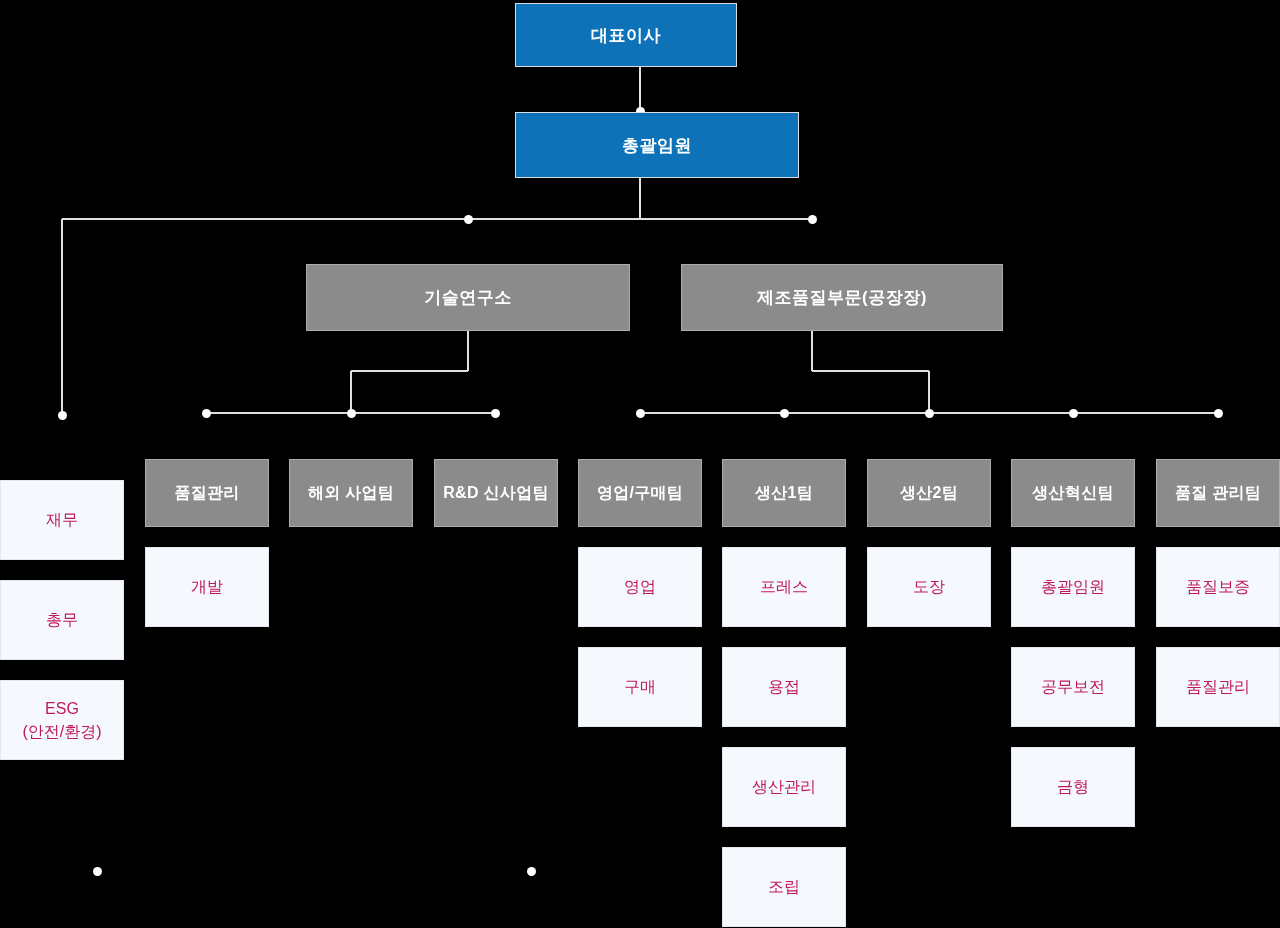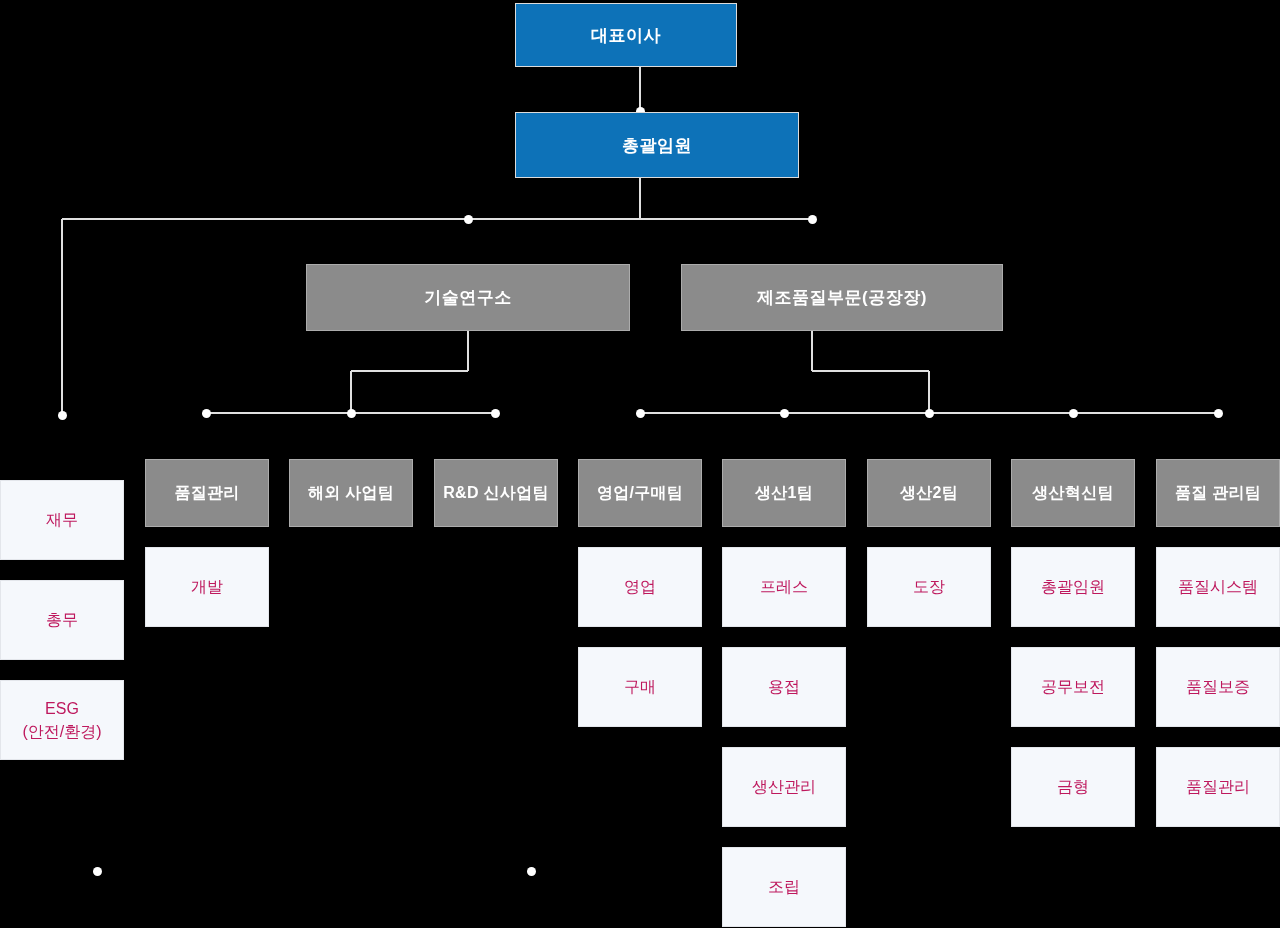--- a/index.html
+++ b/index.html
@@ -172,18 +172,17 @@
 
   <div class="col" style="left:1011px;">
     <div class="team-header">생산혁신팀</div>
     <div class="sub">총괄임원</div>
     <div class="sub">공무보전</div>
     <div class="sub">금형</div>
   </div>
 
   <div class="col" style="left:1156px;">
     <div class="team-header">품질 관리팀</div>
-    <div class="sub">품질시스템</div>
     <div class="sub">품질보증</div>
     <div class="sub">품질관리</div>
   </div>
 
 </div>
 
 </body></html>

